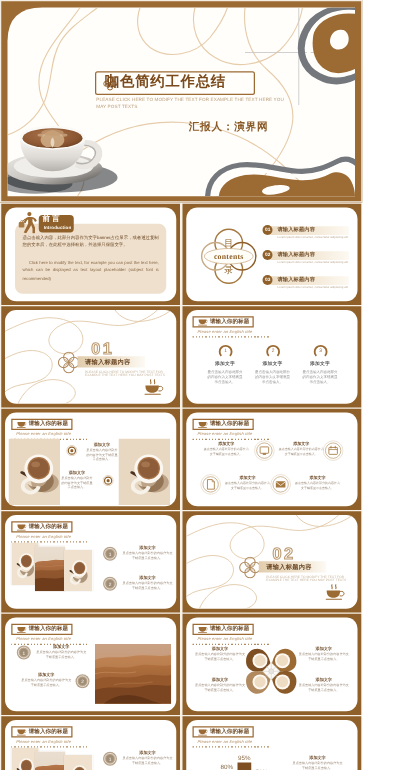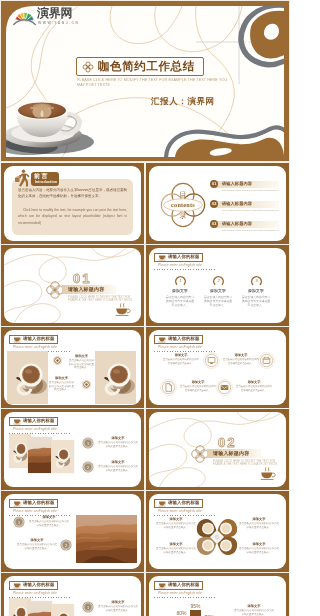--- a/index.html
+++ b/index.html
@@ -16,21 +16,21 @@
   .hero .logoText{position:absolute;left:24px;top:0px;font-size:12px;font-weight:bold;
       color:#4a4a4a;letter-spacing:-0.2px;line-height:13px;}
   .hero .logoUrl{position:absolute;left:25px;top:14px;font-size:3.4px;font-weight:bold;
       color:#9a9a9a;letter-spacing:1.5px;}
   .hero .year{position:absolute;left:69px;top:37px;font-size:14px;font-weight:bold;
       letter-spacing:2px;color:#fffdf8;-webkit-text-stroke:1px #b08a5e;
       paint-order:stroke fill;}
   .hero .titlebox{position:absolute;left:76px;top:57px;width:128px;height:19px;
       border:1.1px solid #9c6a33;border-radius:2px;background:transparent;box-sizing:border-box;}
   .hero .cloverIcon{position:absolute;left:82px;top:61px;width:12px;height:12px;}
-  .hero .titletxt{position:absolute;left:98px;top:60px;font-size:11.5px;font-weight:bold;
+  .hero .titletxt{position:absolute;left:84px;top:60px;font-size:11.5px;font-weight:bold;
       color:#7b4a1c;letter-spacing:0.6px;line-height:13px;}
   .hero .sub{position:absolute;left:77px;top:78px;width:140px;font-size:3.7px;
       color:#bb9d79;line-height:5px;letter-spacing:0.1px;white-space:nowrap;}
   .hero .presenter{position:absolute;left:151px;top:96px;font-size:8.5px;font-weight:bold;
       color:#8a5a28;letter-spacing:0.6px;}
 
   
   .card{position:absolute;width:143px;height:81px;background:#8f6029;overflow:hidden;}
   .card > .cin{position:absolute;left:3px;top:3px;width:137px;height:75px;
         background:#ffffff;border-radius:9px;overflow:hidden;}
@@ -209,35 +209,20 @@
       <ellipse cx="42" cy="110.5" rx="24" ry="8" fill="url(#cupG)"></ellipse>
 
       <path d="M42,104 C35,106 31,110 33,114 C35,118 39,118.5 42,117 C45,118.5 49,118 51,114 C53,110 49,106 42,104 Z" fill="#cdab84" opacity="0.9"></path>
       <path d="M42,110 C40,112 40,116 42,118 C44,116 44,112 42,110 Z" fill="#e8d7c0"></path>
       <ellipse cx="42" cy="106" rx="9" ry="2.6" fill="#c49e76" opacity="0.75"></ellipse>
       <ellipse cx="33" cy="108" rx="3" ry="1.3" fill="#d8bb99" opacity="0.6"></ellipse>
       <ellipse cx="51" cy="108" rx="3" ry="1.3" fill="#d8bb99" opacity="0.6"></ellipse>
       </g>
     </svg>
 
-    <div class="logoWrap">
-      <svg class="logoMark" viewBox="0 0 46 34">
-        <g transform="translate(23,26)" stroke="#fffefb" stroke-width="1.2">
-          <path d="M0,0 L-18.4,-5.0 A19,19 0 0 1 -15.0,-11.6 Z" fill="#c8383c"></path>
-          <path d="M0,0 L-15.0,-11.6 A19,19 0 0 1 -9.0,-16.7 Z" fill="#e88d28"></path>
-          <path d="M0,0 L-9.0,-16.7 A19,19 0 0 1 -1.5,-19.0 Z" fill="#f3b626"></path>
-          <path d="M0,0 L-1.5,-19.0 A19,19 0 0 1 7.0,-17.7 Z" fill="#8cc04a"></path>
-          <path d="M0,0 L7.0,-17.7 A19,19 0 0 1 14.5,-12.3 Z" fill="#3d9e51"></path>
-          <path d="M0,0 L14.5,-12.3 A19,19 0 0 1 18.8,-4.0 Z" fill="#2489a0"></path>
-        </g>
-        <path d="M1.5,31 C8,24.5 16,21.5 23,21.5 C30,21.5 38,24.5 44.5,31" fill="none" stroke="#7b7b7b" stroke-width="2.8" stroke-linecap="round"></path>
-      </svg>
-      <div class="logoText">演界网</div>
-      <div class="logoUrl">WWW.YANJ.CN</div>
-    </div>
     <div class="titlebox"></div>
     <svg class="cloverIcon" viewBox="0 0 24 24">
       <g fill="none" stroke="#9c6a33" stroke-width="1.6">
         <circle cx="12" cy="6.2" r="4.2"></circle>
           <circle cx="12" cy="17.8" r="4.2"></circle>
         <circle cx="6.2" cy="12" r="4.2"></circle>
           <circle cx="17.8" cy="12" r="4.2"></circle>
         <path d="M9,9 L15,15 M15,9 L9,15"></path>
       </g>
     </svg>

